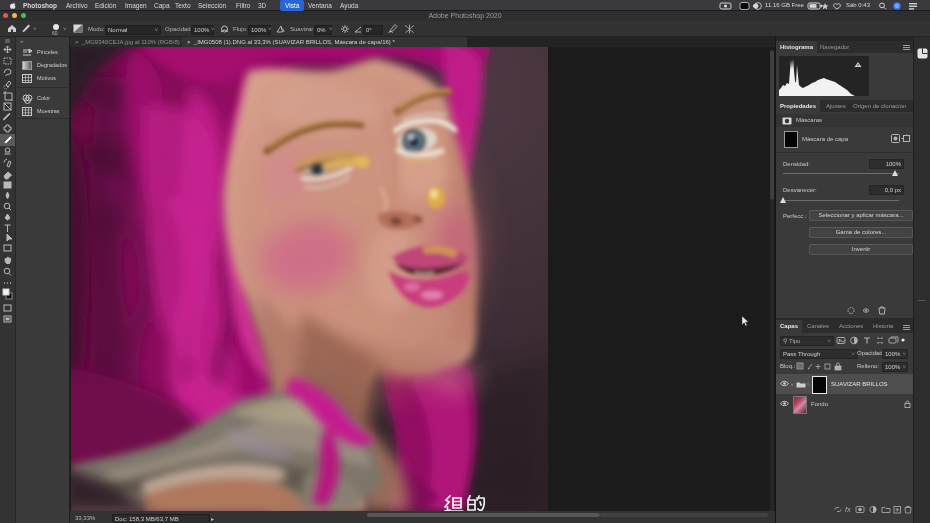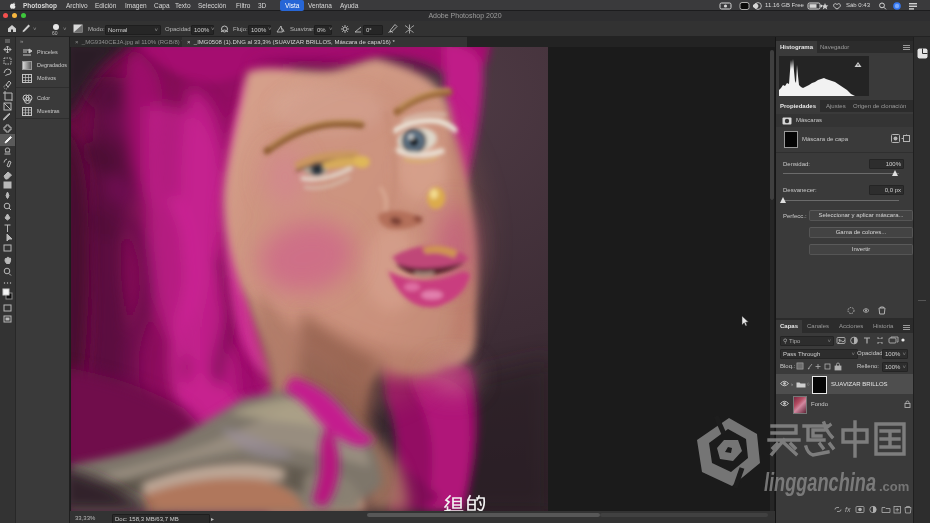--- a/index.html
+++ b/index.html
@@ -626,42 +626,14 @@
   </div>
 
   <div class="abs" id="rstrip">
     <svg style="position:absolute;left:3px;top:11px;" width="11" height="11" viewBox="0 0 11 11">
         <rect x="0.5" y="0.5" width="10" height="10" rx="2" fill="#e4e4e4"></rect>
         <path d="M5.5 0.5 v5 h5" fill="none" stroke="#2d2d2d" stroke-width="1"></path>
       </svg>
     <div style="position:absolute;left:4px;top:263px;width:8px;height:1px;background:#555;"></div>
   </div>
 
-  <div class="abs" id="wm">
-    <svg width="250" height="100" viewBox="0 0 250 100">
-
-      <g fill="#8c8c8c" opacity=".8">
-        <path fill-rule="evenodd" d="M 49 8 L 77 24 L 80 53 L 52 76 L 22 62 L 17 30 Z
-                 M 48 19 L 66 29 L 68 48 L 51 62 L 32 53 L 29 33 Z"></path>
-        <path d="M 44 30 L 58 30 L 62 41 L 53 51 L 40 49 L 37 38 Z M 48 37 L 45 42 L 51 43 L 52 38 Z" fill-rule="evenodd"></path>
-      </g>
-      <g stroke="#1d1d1d" stroke-width="5" fill="none" opacity="1">
-        <path d="M 36 6 L 44 24"></path>
-        <path d="M 62 58 L 55 78"></path>
-      </g>
-
-      <g stroke="#8d8d8d" stroke-width="3.4" fill="none" opacity=".82" stroke-linecap="square">
-
-        <path d="M 92 16 H 116 M 92 23 H 116 M 116 16 V 23 M 89 30 H 119 M 104 30 L 92 44 M 104 33 L 116 44 M 97 34 L 93 38 M 111 34 L 115 38"></path>
-
-        <path d="M 124 16 H 148 M 128 16 V 30 M 128 30 H 144 M 133 20 H 144 M 133 20 V 26 H 141 M 144 13 Q 147 22 152 27 M 146 18 L 150 15 M 126 37 Q 128 44 133 45 L 148 42 M 140 34 L 143 38 M 150 34 L 153 38"></path>
-
-        <path d="M 163 20 H 187 M 163 20 V 32 M 187 20 V 32 M 163 32 H 187 M 175 12 V 46"></path>
-
-        <path d="M 196 14 H 224 V 44 H 196 Z M 201 21 H 219 M 201 29 H 219 M 201 37 H 219 M 210 21 V 37"></path>
-      </g>
-
-      <text x="84" y="81" font-family="Liberation Sans" font-size="25" font-weight="bold" font-style="italic" fill="#8d8d8d" opacity=".78" textLength="112" lengthAdjust="spacingAndGlyphs">lingganchina</text>
-      <text x="199" y="81" font-family="Liberation Sans" font-size="13" font-weight="bold" fill="#8d8d8d" opacity=".72">.com</text>
-    </svg>
-  </div>
 
 </div>
 
 </body></html>

